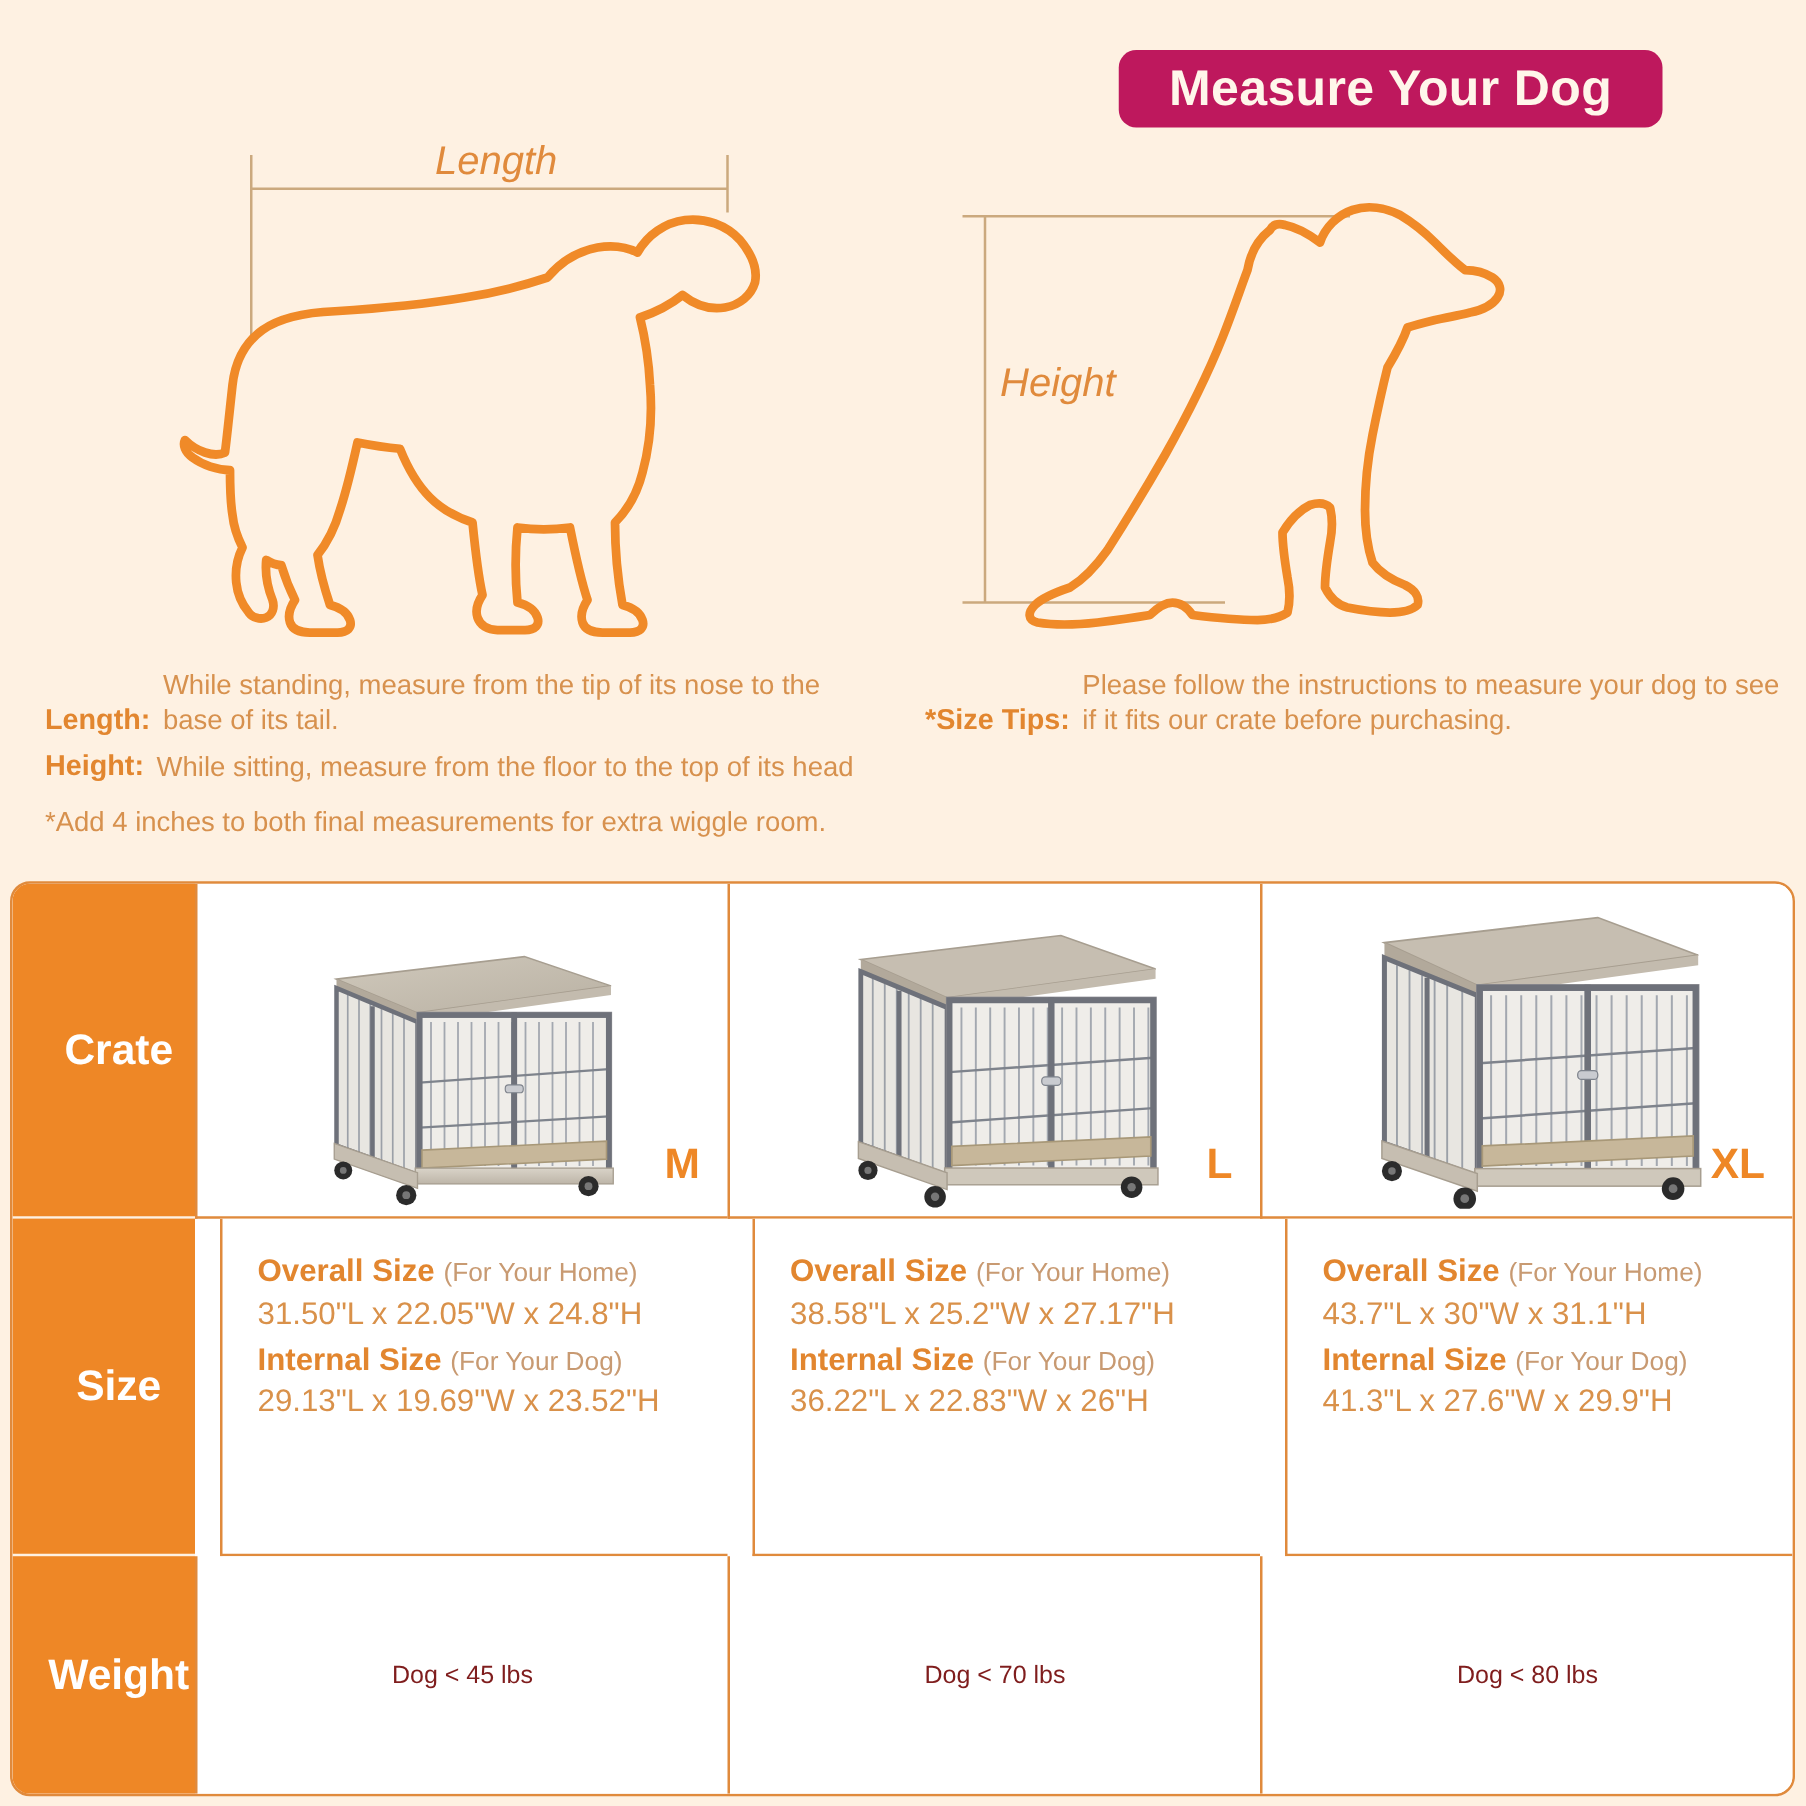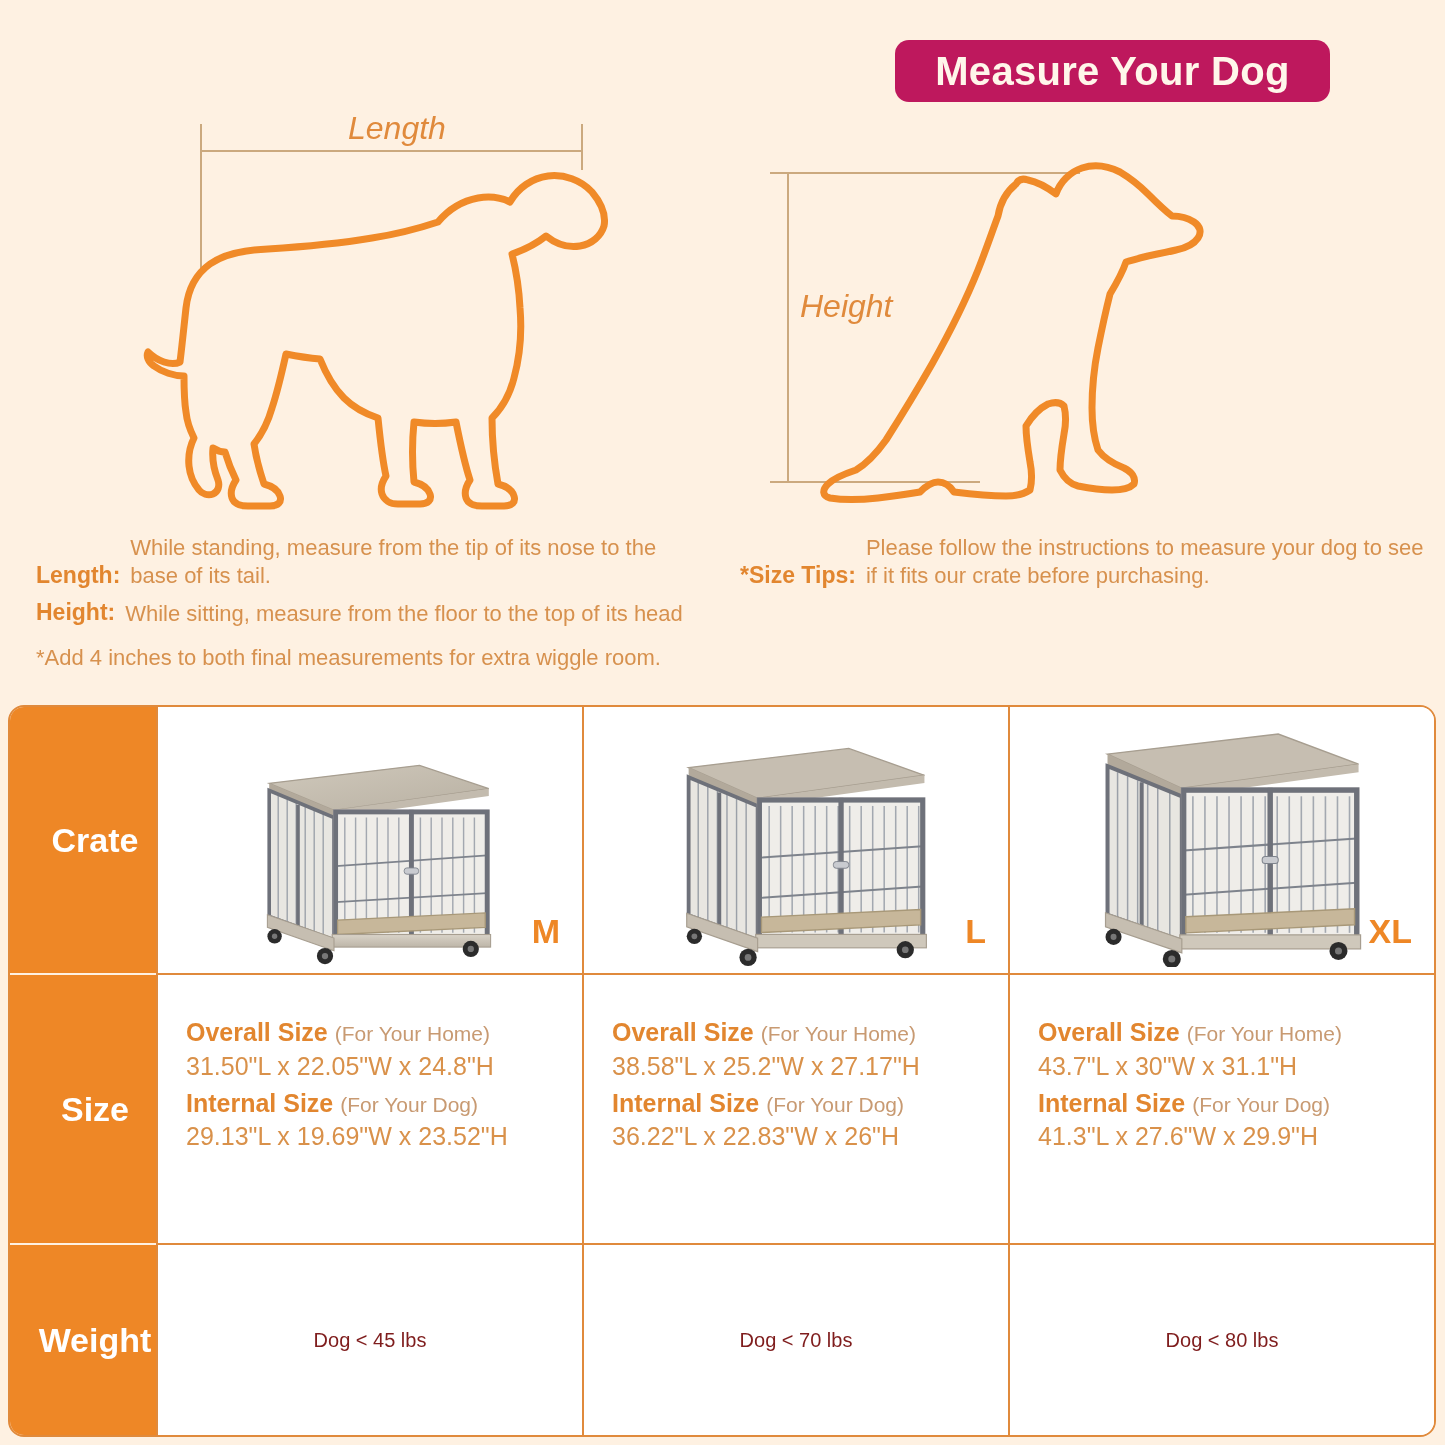--- a/index.html
+++ b/index.html
@@ -158,21 +158,22 @@
     position: absolute;
     right: 22px;
     bottom: 16px;
     color: #EE8726;
     font-size: 34px;
     font-weight: bold;
   }
 
   
   .size-cell {
-    padding: 41px 0 0 28px;
+    padding: 26px 0 0 28px;
+    margin-left: 20px;
   }
   .size-line-head {
     font-size: 25px;
     font-weight: bold;
     color: #E2862F;
     line-height: 1.3;
   }
   .size-line-head .paren {
     font-size: 21px;
     font-weight: normal;

